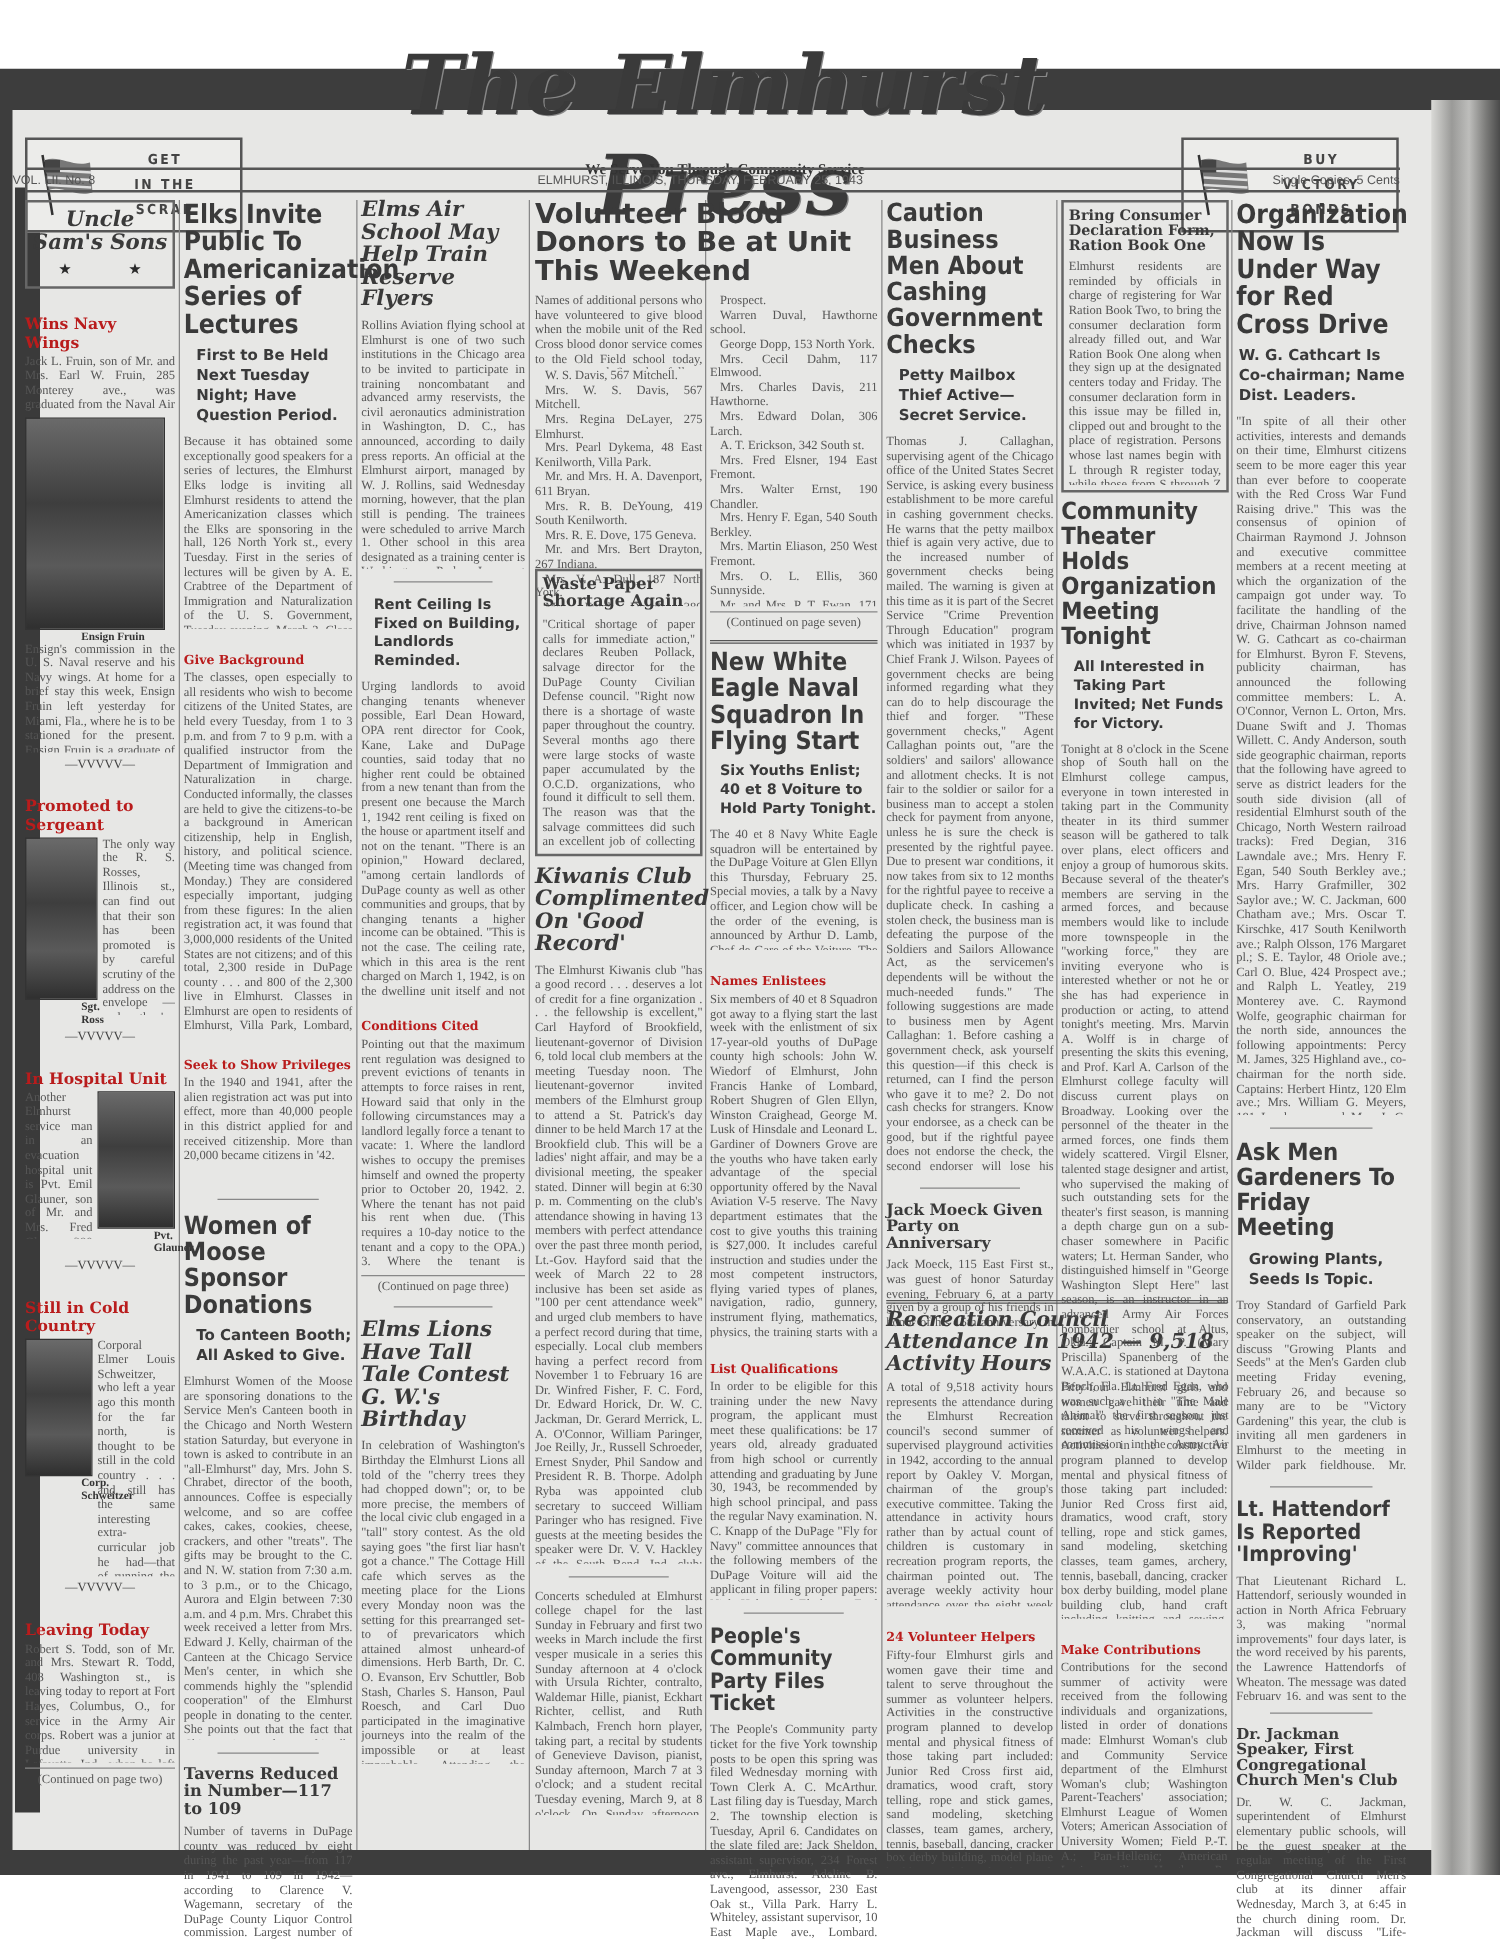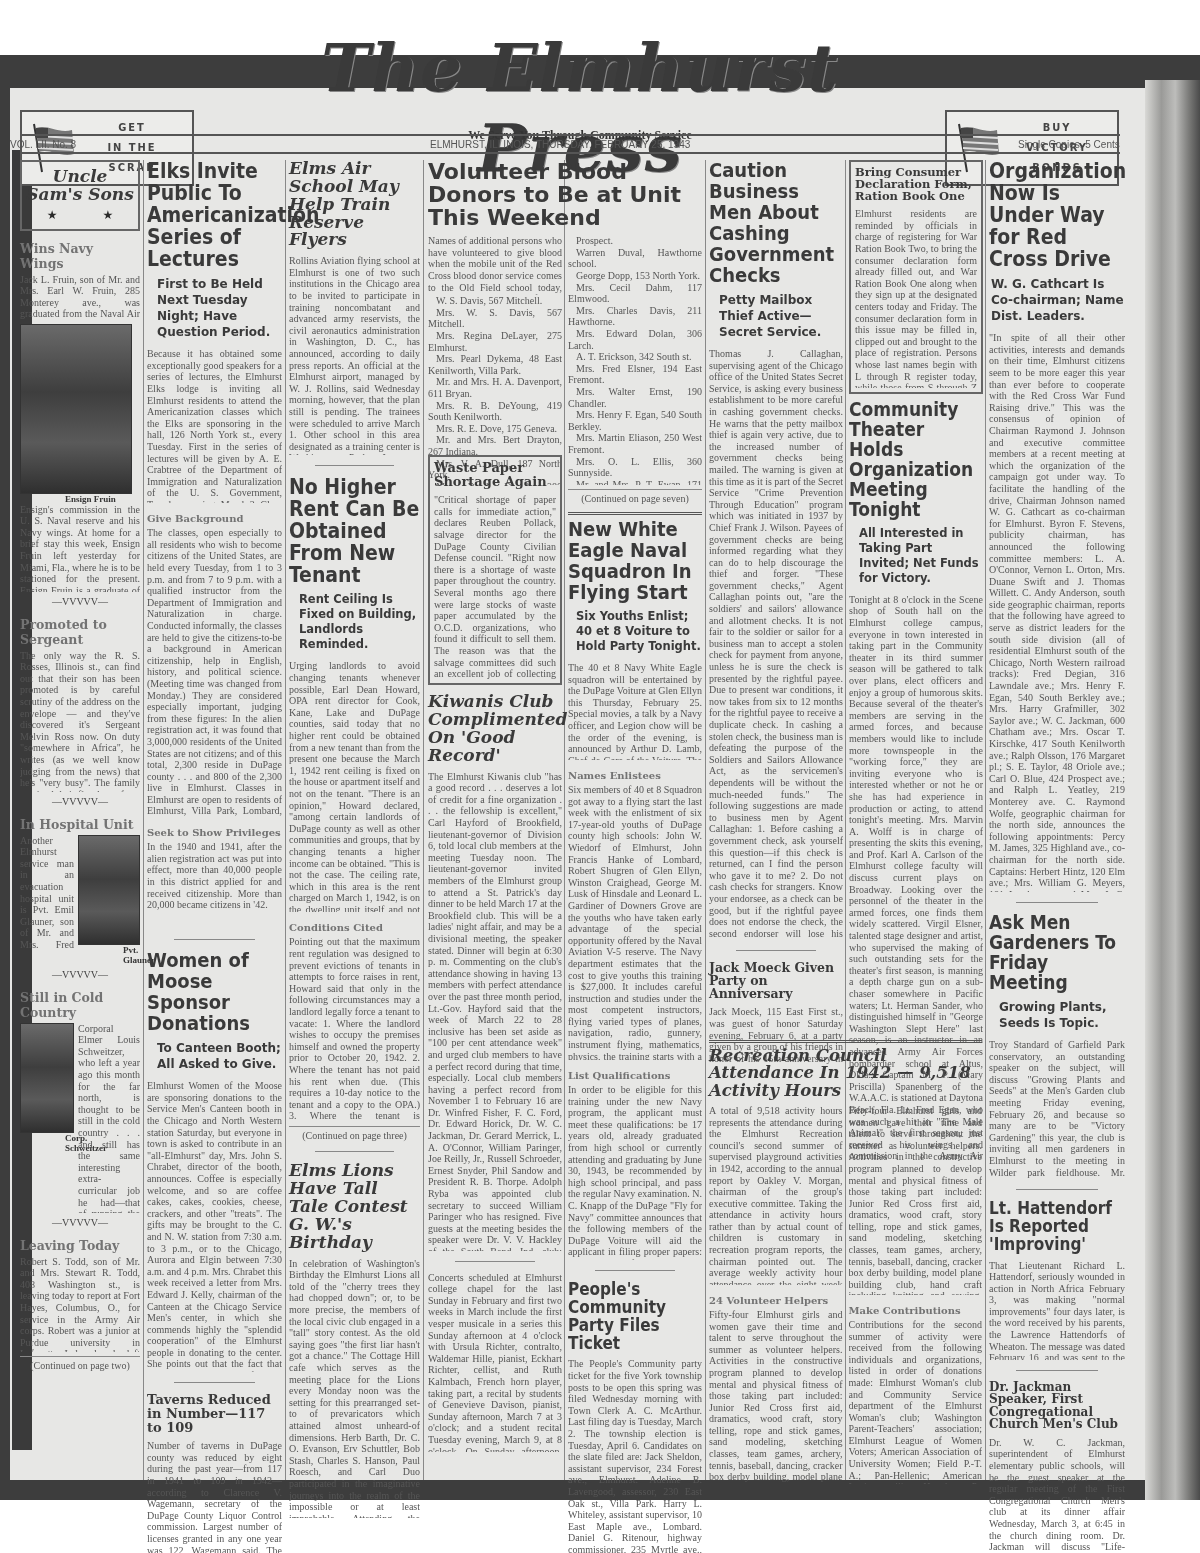--- a/index.html
+++ b/index.html
@@ -15,21 +15,21 @@
   .motto{position:absolute;left:420px;top:122px;width:320px;text-align:center;font-family:"Liberation Serif",serif;font-weight:bold;font-size:12px;color:#333;}
   .rule{position:absolute;left:20px;height:2px;background:#555;}
   .dateline{position:absolute;top:139px;font-family:"Liberation Sans",sans-serif;font-size:10px;color:#555;}
   .col{position:absolute;top:160px;}
   .vrule{position:absolute;top:160px;width:1px;background:#888;}
   .hl{font-family:"DejaVu Sans Condensed","Liberation Sans Narrow","Liberation Sans",sans-serif;font-weight:bold;color:#3a3a3a;line-height:1.05;margin:0 0 6px 0;transform-origin:left;}
   .hl.italic{font-family:"DejaVu Serif",serif;font-style:italic;font-weight:bold;}
   .hl.serif{font-family:"DejaVu Serif",serif;font-weight:bold;}
   .deck{font-family:"DejaVu Sans",sans-serif;font-weight:bold;font-size:13px;line-height:18px;color:#3a3a3a;margin:4px 0 8px 14px;}
   .body{font-family:"Liberation Serif",serif;font-size:10px;line-height:11.6px;color:#555;text-align:justify;overflow:hidden;}
-  .sub{font-family:"DejaVu Serif",serif;font-weight:bold;font-size:12.5px;color:#737373;margin:10px 0 3px 0;}
+  .sub{font-family:"DejaVu Serif",serif;font-weight:bold;font-size:12.5px;color:#b91c1c;margin:20px 0 3px 0;}
   .sep{font-family:"Liberation Serif",serif;font-size:10px;text-align:center;color:#444;margin:4px 0;}
   .photo{background:linear-gradient(180deg,#6a6a6a,#3e3e3e 40%,#5a5a5a 70%,#2f2f2f);border:1px solid #333;}
   .caption{font-family:"Liberation Serif",serif;font-weight:bold;font-size:9px;color:#333;margin-left:45px;}
   .box{border:2px solid #666;padding:6px;}
   .cont{font-family:"Liberation Serif",serif;font-size:10px;text-align:center;color:#555;border-top:1px solid #888;margin-top:4px;padding-top:3px;}
   .shortrule{width:60%;height:1px;background:#888;margin:10px auto;}
   .dbl{border-top:3px double #555;}
 </style>
 </head>
 <body>
@@ -90,20 +90,24 @@
     <span style="font-size:12px;margin-left:40px;">★</span>
   </div>
   <div class="sub">Wins Navy Wings</div>
   <div class="body" style="height:46px;">Jack L. Fruin, son of Mr. and Mrs. Earl W. Fruin, 285 Monterey ave., was graduated from the Naval Air Training center, at Corpus Christi, Tex., Friday, receiving his</div>
   <div class="photo" style="width:110px;height:168px;margin-top:4px;"></div>
   <div class="caption">Ensign Fruin</div>
   <div class="body" style="height:88px;">Ensign's commission in the U. S. Naval reserve and his Navy wings. At home for a brief stay this week, Ensign Fruin left yesterday for Miami, Fla., where he is to be stationed for the present. Ensign Fruin is a graduate of York high and Purdue university, Lafayette, Ind. At Corpus Christi (largest naval air training center in the world), he first passed the rigid requirements of the basic and instrument course, and then went on to receive specialized instruction in flying the Navy's fast fighter planes.</div>
   <div class="sep">—VVVVV—</div>
   <div class="sub">Promoted to Sergeant</div>
   <div style="display:flex;gap:4px;">
+    <div style="width:58px;">
+      <div class="photo" style="width:56px;height:128px;"></div>
+      <div class="caption">Sgt. Ross</div>
+    </div>
     <div class="body" style="flex:1;height:142px;">The only way the R. S. Rosses, Illinois st., can find out that their son has been promoted is by careful scrutiny of the address on the envelope — and they've discovered it's Sergeant Melvin Ross now. On duty "somewhere in Africa", he writes (as we well know judging from the news) that he's "very busy". The family received their first letter from him in five weeks—it was written four weeks ago. And it's still Christmas for Sgt. Ross—he has only received two of his Christmas packages so far!</div>
   </div>
   <div class="sep">—VVVVV—</div>
   <div class="sub">In Hospital Unit</div>
   <div style="display:flex;gap:4px;">
     <div class="body" style="flex:1;height:118px;">Another Elmhurst service man in an evacuation hospital unit is Pvt. Emil Glauner, son of Mr. and Mrs. Fred Glauner, 380 East Park ave. Fred, who was formerly employed by Goodland and Beinel nursery, is with the 38th Evacuation Hospital unit at Camp Atterbury, Ind. (and that's his complete address.)</div>
     <div style="width:62px;">
       <div class="photo" style="width:60px;height:108px;"></div>
       <div class="caption">Pvt. Glauner</div>
     </div>
@@ -137,21 +141,20 @@
   <div class="body" style="height:292px;">Elmhurst Women of the Moose are sponsoring donations to the Service Men's Canteen booth in the Chicago and North Western station Saturday, but everyone in town is asked to contribute in an "all-Elmhurst" day, Mrs. John S. Chrabet, director of the booth, announces. Coffee is especially welcome, and so are coffee cakes, cakes, cookies, cheese, crackers, and other "treats". The gifts may be brought to the C. and N. W. station from 7:30 a.m. to 3 p.m., or to the Chicago, Aurora and Elgin between 7:30 a.m. and 4 p.m. Mrs. Chrabet this week received a letter from Mrs. Edward J. Kelly, chairman of the Canteen at the Chicago Service Men's center, in which she commends highly the "splendid cooperation" of the Elmhurst people in donating to the center. She points out that the fact that Chicago is noted as a friendly center where everything possible is done to make the servicemen's stay "pleasant and happy" is due in large part to the Chicago and suburban residents who so generously contribute each week to the Canteen.</div>
   <div class="shortrule"></div>
   <div class="hl serif" style="font-size:13px;">Taverns Reduced in Number—117 to 109</div>
   <div class="body" style="height:150px;">Number of taverns in DuPage county was reduced by eight during the past year—from 117 in 1941 to 109 in 1942—according to Clarence V. Wagemann, secretary of the DuPage County Liquor Control commission. Largest number of licenses granted in any one year was 122, Wagemann said. The county board of supervisors has gone on record as favoring the reduction of the number of taverns to 100. In spite of wartime conditions, nearly all the taverns, as shown by the county clerk's report, still are in business. Revenue to the county in the form of licenses from each tavern during the year is $250.</div>
 </div>
 
 <div class="col" style="left:289px;width:131px;">
   <div class="hl italic" style="font-size:17px;">Elms Air School May Help Train Reserve Flyers</div>
   <div class="body" style="height:200px;">Rollins Aviation flying school at Elmhurst is one of two such institutions in the Chicago area to be invited to participate in training noncombatant and advanced army reservists, the civil aeronautics administration in Washington, D. C., has announced, according to daily press reports. An official at the Elmhurst airport, managed by W. J. Rollins, said Wednesday morning, however, that the plan still is pending. The trainees were scheduled to arrive March 1. Other school in this area designated as a training center is Washington Park, Inc., at Homewood. Illinois schools on the same list include Curry Flying service, Galesburg; Decatur Aviation, Decatur; Fred Machesney, Rockford; and Valentin Air service, Marion.</div>
   <div class="shortrule"></div>
-  <div class="hl" style="font-size:21px;">No Higher Rent Can Be Obtained From New Tenant</div>
   <div class="deck" style="font-size:11.5px;line-height:15px;margin-left:10px;">Rent Ceiling Is Fixed on Building, Landlords Reminded.</div>
   <div class="body" style="height:252px;">Urging landlords to avoid changing tenants whenever possible, Earl Dean Howard, OPA rent director for Cook, Kane, Lake and DuPage counties, said today that no higher rent could be obtained from a new tenant than from the present one because the March 1, 1942 rent ceiling is fixed on the house or apartment itself and not on the tenant. "There is an opinion," Howard declared, "among certain landlords of DuPage county as well as other communities and groups, that by changing tenants a higher income can be obtained. "This is not the case. The ceiling rate, which in this area is the rent charged on March 1, 1942, is on the dwelling unit itself and not on the tenant. A flat which rented for $40 per month on March 1 may not be rented for any higher figure than that to a new tenant without breaking the law, unless an order increasing it has been issued by my office. "Attempts by landlords to evict tenants in the hopes of obtaining higher rentals has led to the filing of many useless, expensive, and unsuccessful lawsuits in the local courts, as well as a great deal of bitterness between landlords and tenants."</div>
   <div class="sub" style="font-size:10px;">Conditions Cited</div>
   <div class="body" style="height:186px;">Pointing out that the maximum rent regulation was designed to prevent evictions of tenants in attempts to force raises in rent, Howard said that only in the following circumstances may a landlord legally force a tenant to vacate: 1. Where the landlord wishes to occupy the premises himself and owned the property prior to October 20, 1942. 2. Where the tenant has not paid his rent when due. (This requires a 10-day notice to the tenant and a copy to the OPA.) 3. Where the tenant is committing a nuisance on the premises or using the dwelling for an illegal or immoral purpose. 4. Where the tenant is violating a substantial obligation of his tenancy after written notice to stop. 5. Where the tenant refuses, after 30 days notice, to sign a new lease at the expiration of a form-</div>
   <div class="cont">(Continued on page three)</div>
   <div class="shortrule"></div>
   <div class="hl italic" style="font-size:17px;">Elms Lions Have Tall Tale Contest G. W.'s Birthday</div>
   <div class="body" style="height:260px;">In celebration of Washington's Birthday the Elmhurst Lions all told of the "cherry trees they had chopped down"; or, to be more precise, the members of the local civic club engaged in a "tall" story contest. As the old saying goes "the first liar hasn't got a chance." The Cottage Hill cafe which serves as the meeting place for the Lions every Monday noon was the setting for this prearranged set-to of prevaricators which attained almost unheard-of dimensions. Herb Barth, Dr. C. O. Evanson, Erv Schuttler, Bob Stash, Charles S. Hanson, Paul Roesch, and Carl Duo participated in the imaginative journeys into the realm of the impossible or at least improbable. Attending the meeting for their first time were four new Lions, Ed Walsh of the Elmhurst Glass Shop, G. J. Smith of the Scott-Burr store, Charles S. Hanson of the Elm Lawn cemetery, and the Rev. Albert B. Wagner of the Methodist church. Guests of the club for the day were ex-Lion Robert Sheehan and Lt. Boris Fredman, one of the Elmhurst club members in the service. Every Monday is service man's day at the Lions club, any member of any branch of the service being welcome on that day as a guest of the club.</div>
 </div>
 

